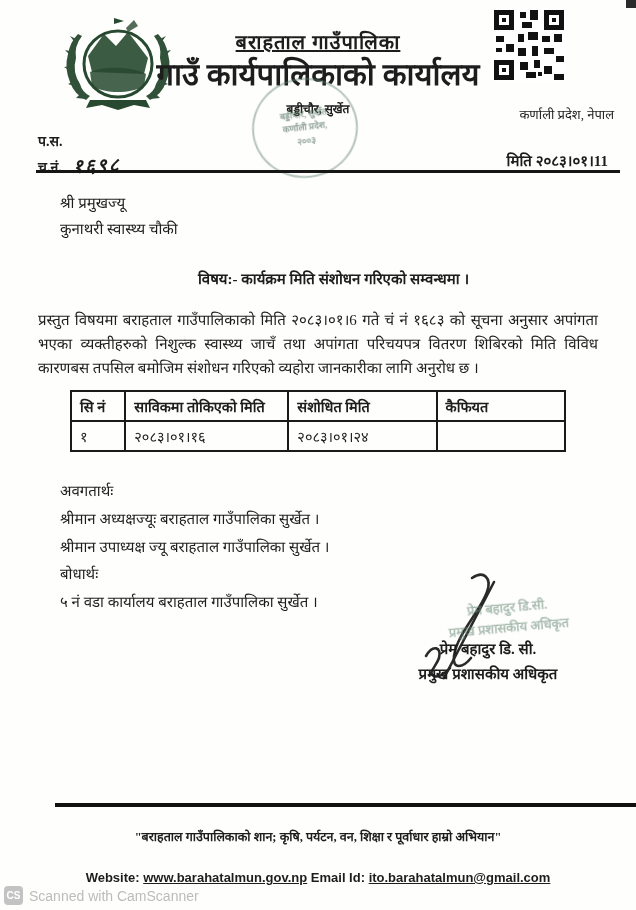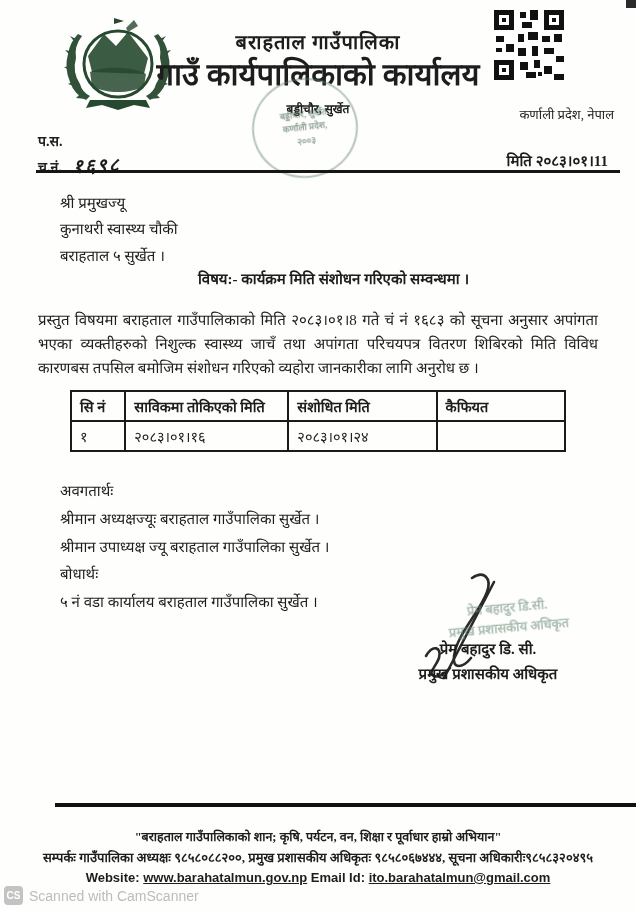--- a/index.html
+++ b/index.html
@@ -5,21 +5,21 @@
   html,body{margin:0;padding:0;background:#9a9a9a;}
   .page{
     position:relative;width:636px;height:910px;margin:0 auto;
     background:#fefefd;overflow:hidden;
     font-family:"Liberation Serif","DejaVu Serif",serif;
     color:#1d1d1d;
   }
   .abs{position:absolute;}
   .center{text-align:center;}
   
-  .muni-name{left:0;right:0;top:28px;font-size:20px;font-weight:bold;letter-spacing:1px;}
+  .muni-name{left:0;right:0;top:28px;font-size:20px;font-weight:bold;letter-spacing:1px;text-decoration:underline;}
   .office-name{left:0;right:0;top:52px;font-size:31px;font-weight:bold;}
   .hq-line{left:0;right:0;top:100px;font-size:12px;font-weight:bold;}
   .province{right:22px;top:105px;font-size:13px;}
   
   .round-stamp{
     left:252px;top:78px;width:102px;height:96px;border:2px solid rgba(96,128,108,.45);
     border-radius:50%;transform:rotate(-7deg);color:rgba(80,112,92,.62);
     display:flex;flex-direction:column;align-items:center;justify-content:center;
     font-size:9px;font-weight:bold;line-height:1.5;filter:blur(.3px);
   }
@@ -161,26 +161,25 @@
   </div>
   <div class="abs miti">
     <span>मिति</span>
     <span>२०८३।०१।11</span>
   </div>
   <div class="abs ref-rule"></div>
 
   <div class="abs addr">
     <div>श्री प्रमुखज्यू</div>
     <div>कुनाथरी स्वास्थ्य चौकी</div>
-    <div>बराहताल ५ सुर्खेत ।</div>
   </div>
 
   <div class="abs center subject">विषय:- कार्यक्रम मिति संशोधन गरिएको सम्वन्धमा ।</div>
 
-  <div class="abs body-par">प्रस्तुत विषयमा बराहताल गाउँपालिकाको मिति २०८३।०१।8 गते चं नं १६८३ को सूचना अनुसार अपांगता भएका व्यक्तीहरुको निशुल्क स्वास्थ्य जाचँ तथा अपांगता परिचयपत्र वितरण शिबिरको मिति विविध कारणबस तपसिल बमोजिम संशोधन गरिएको व्यहोरा जानकारीका लागि अनुरोध छ ।</div>
+  <div class="abs body-par">प्रस्तुत विषयमा बराहताल गाउँपालिकाको मिति २०८३।०१।6 गते चं नं १६८३ को सूचना अनुसार अपांगता भएका व्यक्तीहरुको निशुल्क स्वास्थ्य जाचँ तथा अपांगता परिचयपत्र वितरण शिबिरको मिति विविध कारणबस तपसिल बमोजिम संशोधन गरिएको व्यहोरा जानकारीका लागि अनुरोध छ ।</div>
 
   <table class="abs sched">
     <thead>
       <tr>
         <th class="c1">सि नं</th>
         <th class="c2">साविकमा तोकिएको मिति</th>
         <th class="c3">संशोधित मिति</th>
         <th class="c4">कैफियत</th>
       </tr>
     </thead>
@@ -213,21 +212,20 @@
   </div>
   <div class="abs sig-stamp">
     <div>प्रेम बहादुर डि.सी.</div>
     <div>प्रमुख प्रशासकीय अधिकृत</div>
   </div>
   <div class="abs sig-name">प्रेम बहादुर डि. सी.</div>
   <div class="abs sig-title">प्रमुख प्रशासकीय अधिकृत</div>
 
   <div class="abs foot-rule"></div>
   <div class="abs center slogan">"बराहताल गाउँपालिकाको शान; कृषि, पर्यटन, वन, शिक्षा र पूर्वाधार हाम्रो अभियान"</div>
-  <div class="abs center contact">सम्पर्कः गाउँपालिका अध्यक्षः ९८५८०८८२००, प्रमुख प्रशासकीय अधिकृतः ९८५८०६७४४४, सूचना अधिकारीः९८५८३२०४९५</div>
   <div class="abs center webline">
     <span>Website:</span>
     <span class="lnk">www.barahatalmun.gov.np</span>
     <span>Email Id:</span>
     <span class="lnk">ito.barahatalmun@gmail.com</span>
   </div>
 
   <div class="abs cs-row">
     <span class="cs-badge">CS</span>
     <span>Scanned with CamScanner</span>

